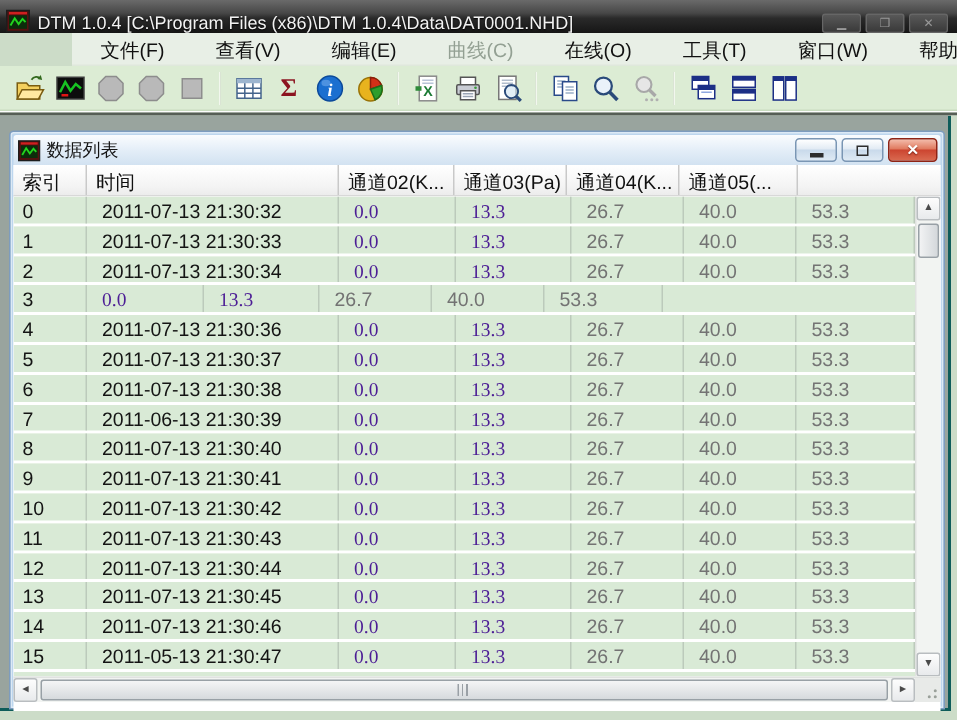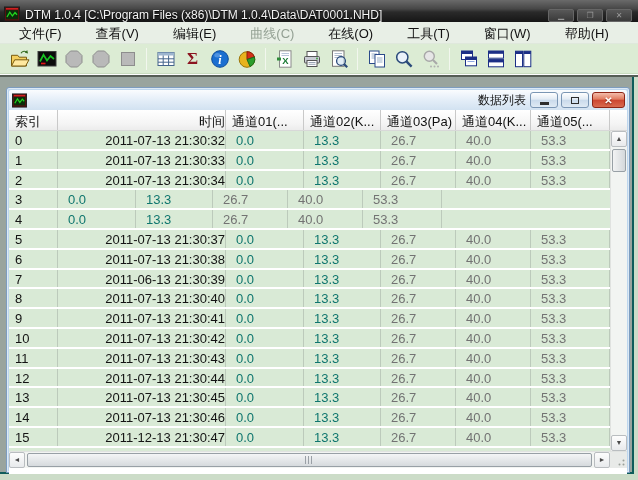--- a/index.html
+++ b/index.html
@@ -25,21 +25,21 @@
   .title-ghost-buttons{ display:flex; gap:3px; margin-right:2px; }
   .ghost-btn{
     width:26px; height:13px; border-radius:2px;
     background:linear-gradient(180deg,#585858,#3a3a3a); border:1px solid #666;
     color:#9a9a9a; font-size:8px; line-height:11px; text-align:center;
   }
 
   
   .menubar{
     height:22px; flex:0 0 22px; background:#e8efe6; display:flex; align-items:center;
-    padding-left:2px; border-bottom:1px solid #dfe8dc;
+    padding-left:2px; border-bottom:1px solid #dfe8dc;margin-left:48px;
   }
   .menu-item{
     font-size:13px; color:#111; padding:3px 17px 0 17px; cursor:default; white-space:nowrap;
   }
   .menu-item.disabled{ color:#93a093; }
 
   
   .toolbar{
     height:31px; flex:0 0 31px; background:#dcecd4; display:flex; align-items:center;
     padding-left:6px; border-bottom:1px solid #fdfdfd;
@@ -67,21 +67,21 @@
     position:absolute; left:6px; top:10px; width:624px; height:386px;
     background:#bdd6ee; border:1px solid #7d9cbe; border-radius:3px 3px 0 0;
     padding:2px; box-shadow:0 0 0 1px #dce9f5 inset;
   }
   .child-titlebar{
     height:20px; display:flex; align-items:center; gap:4px; padding:0 2px 0 3px;
     background:linear-gradient(180deg,#fafcfe 0%,#e4eef8 50%,#d2e2f1 100%);
     border-radius:2px 2px 0 0;
   }
   .child-titlebar .child-icon{ width:15px; height:15px; flex:0 0 15px; }
-  .child-title-text{ font-size:12px; color:#151515; flex:1 1 auto; white-space:nowrap;text-align:right; }
+  .child-title-text{ font-size:12px; color:#151515; flex:1 1 auto; white-space:nowrap; }
   .child-buttons{ display:flex; gap:3px; }
   .cbtn{
     width:28px; height:16px; border:1px solid #7a96b4; border-radius:3px;
     background:linear-gradient(180deg,#ffffff 0%,#e2ebf4 45%,#c9daeb 50%,#dfeaf4 100%);
     display:flex; align-items:center; justify-content:center; font-size:9px; color:#222;
   }
   .cbtn.close{
     width:33px; border-color:#8e2416; color:#fff; font-weight:bold; font-size:10px;
     background:linear-gradient(180deg,#f3bcab 0%,#e07a5f 45%,#cc4530 50%,#d96a50 100%);
     text-shadow:0 1px 1px #7a1c0e;
@@ -101,24 +101,24 @@
     border-right:1px solid #c9c9c9; flex:0 0 auto;
   }
   .tbody-wrap{ flex:0 0 320px; height:320px; display:flex; overflow:hidden; background:#fff; }
   .tbody{ width:601px; flex:0 0 601px; overflow:hidden; }
   .trow{ height:19.8px; display:flex; border-bottom:2px solid #ffffff; background:#d9ead6; }
   .trow-filler{ height:20px; background:#d9ead6; display:flex; }
   .tcell{
     font-size:13px; padding:2px 0 0 10px; white-space:nowrap; overflow:hidden;
     border-right:1px solid #bccabb; flex:0 0 auto; color:#141414;
   }
-  .tcell.red{ color:#0f766e; }
+  .tcell.red{ color:#4c1d95;font-family:Liberation Serif, serif; }
   .tcell.dark{ color:#737373; }
   .c0{ width:49px; } .c0.tcell{ padding-left:6px; }
-  .c1{ width:168px;text-align:right; }
+  .c1{ width:168px; }
   .c2{ width:78px; } .c3{ width:77px; } .c4{ width:75px; } .c5{ width:75px; } .c6{ width:79px; }
   .hc-last{ flex:1 1 auto; border-right:none; }
 
   
   .vscroll{
     width:17px; flex:0 0 17px; background:#f2f4f2; display:flex; flex-direction:column;
     border-left:1px solid #e0e2e0;
   }
   .sbtn{
     height:16px; flex:0 0 16px; border:1px solid #b9bdc0; border-radius:2px;
@@ -374,21 +374,20 @@
               <span class="glyph-restore"></span>
             </div>
           <div class="cbtn close">✕</div>
         </div>
       </div>
 
       <div class="table-area">
         <div class="thead" id="thead">
             <div class="hcell c0">索引</div>
             <div class="hcell c1">时间</div>
-            <div class="hcell c2">通道01(...</div>
             <div class="hcell c3">通道02(K...</div>
             <div class="hcell c4">通道03(Pa)</div>
             <div class="hcell c5">通道04(K...</div>
             <div class="hcell c6">通道05(...</div>
             <div class="hcell hc-last"></div>
           </div>
 
         <div class="tbody-wrap">
           <div class="tbody" id="tbody">
               <div class="trow">
@@ -421,20 +420,21 @@
               <div class="trow">
                 <div class="tcell c0">3</div>
                 <div class="tcell c2 red">0.0</div>
                 <div class="tcell c3 red">13.3</div>
                 <div class="tcell c4 dark">26.7</div>
                 <div class="tcell c5 dark">40.0</div>
                 <div class="tcell c6 dark">53.3</div>
               </div>
               <div class="trow">
                 <div class="tcell c0">4</div>
+                <div class="tcell c1">2011-07-13 21:30:36</div>
                 <div class="tcell c2 red">0.0</div>
                 <div class="tcell c3 red">13.3</div>
                 <div class="tcell c4 dark">26.7</div>
                 <div class="tcell c5 dark">40.0</div>
                 <div class="tcell c6 dark">53.3</div>
               </div>
               <div class="trow">
                 <div class="tcell c0">5</div>
                 <div class="tcell c1">2011-07-13 21:30:37</div>
                 <div class="tcell c2 red">0.0</div>
@@ -519,21 +519,21 @@
                 <div class="tcell c0">14</div>
                 <div class="tcell c1">2011-07-13 21:30:46</div>
                 <div class="tcell c2 red">0.0</div>
                 <div class="tcell c3 red">13.3</div>
                 <div class="tcell c4 dark">26.7</div>
                 <div class="tcell c5 dark">40.0</div>
                 <div class="tcell c6 dark">53.3</div>
               </div>
               <div class="trow">
                 <div class="tcell c0">15</div>
-                <div class="tcell c1">2011-12-13 21:30:47</div>
+                <div class="tcell c1">2011-05-13 21:30:47</div>
                 <div class="tcell c2 red">0.0</div>
                 <div class="tcell c3 red">13.3</div>
                 <div class="tcell c4 dark">26.7</div>
                 <div class="tcell c5 dark">40.0</div>
                 <div class="tcell c6 dark">53.3</div>
               </div>
               <div class="trow-filler"></div>
             </div>
 
           <div class="vscroll">

